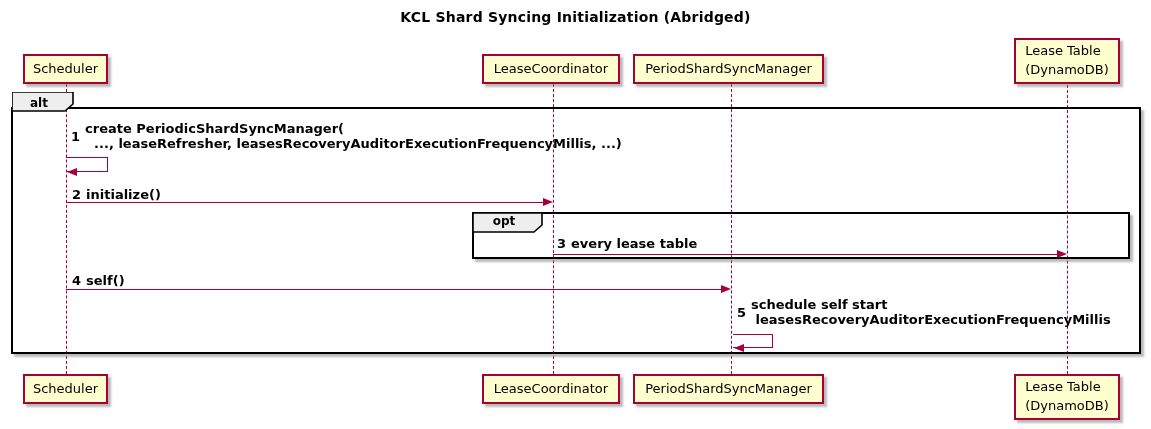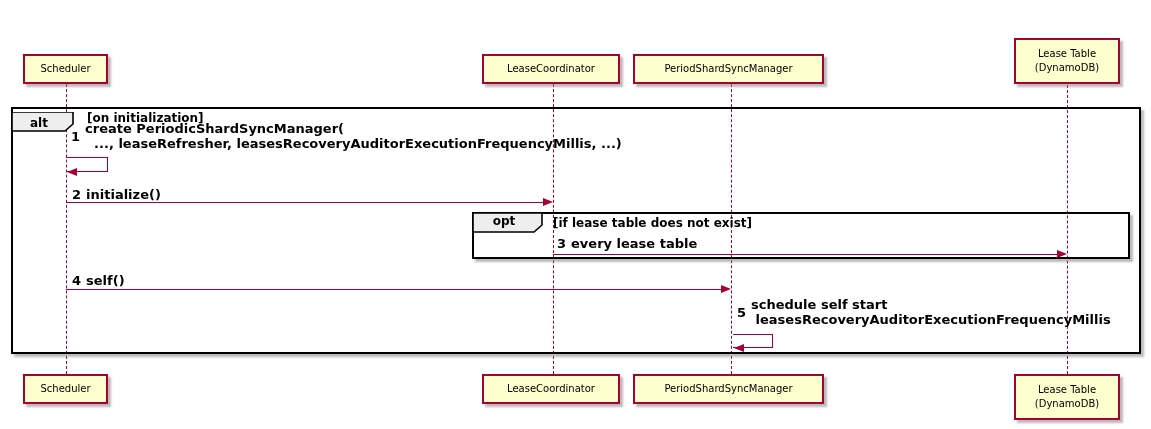--- a/index.html
+++ b/index.html
@@ -15,21 +15,21 @@
   *{margin:0;padding:0;box-sizing:border-box;}
   html,body{background:var(--bg);}
   body{font-family:"DejaVu Sans","Liberation Sans",sans-serif;color:var(--text);}
   .canvas{position:relative;width:1151px;height:429px;background:var(--bg);overflow:hidden;}
 
   .title{position:absolute;left:0;right:0;top:9px;text-align:center;
          font-size:14px;font-weight:bold;letter-spacing:.2px;}
 
   .participant{position:absolute;display:flex;align-items:center;justify-content:center;
                background:var(--participant-fill);border:2px solid var(--participant-border);
-               font-size:10px;line-height:1.45;text-align:center;white-space:pre-line;
+               font-size:13px;line-height:1.45;white-space:pre-line;
                box-shadow:3px 3px 2px rgba(130,130,130,.55);}
 
   .lifeline{position:absolute;width:0;border-left:1px dashed var(--lifeline);}
 
   .frame{position:absolute;border:2px solid var(--frame-border);
          box-shadow:3px 3px 2px rgba(130,130,130,.55);}
   .frame-label{position:absolute;}
   .frame-label svg{position:absolute;left:0;top:0;}
   .frame-keyword{position:absolute;left:0;top:0;bottom:0;display:flex;align-items:center;
                  justify-content:center;font-size:12px;font-weight:bold;}
@@ -46,46 +46,46 @@
   .arrow-head-left{position:absolute;width:0;height:0;
                    border-top:4px solid transparent;border-bottom:4px solid transparent;
                    border-right:10px solid var(--arrow);}
   .self-loop{position:absolute;border:1px solid var(--arrow);border-left:none;}
 </style>
 </head>
 <body>
 
 <div class="canvas">
 
+  <div class="title">KCL Shard Syncing Initialization (Abridged)</div>
 
   <div class="lifeline" style="left:66px;top:84px;height:290px;"></div>
   <div class="lifeline" style="left:553px;top:84px;height:290px;"></div>
   <div class="lifeline" style="left:731px;top:84px;height:290px;"></div>
   <div class="lifeline" style="left:1067px;top:85px;height:289px;"></div>
 
   <div class="participant" style="left:23px;top:54px;width:85px;height:30px;">Scheduler</div>
   <div class="participant" style="left:482px;top:54px;width:138px;height:30px;">LeaseCoordinator</div>
   <div class="participant" style="left:633px;top:54px;width:191px;height:30px;">PeriodShardSyncManager</div>
   <div class="participant" style="left:1014px;top:38px;width:106px;height:46px;">Lease Table
 (DynamoDB)</div>
 
   <div class="participant" style="left:23px;top:374px;width:85px;height:30px;">Scheduler</div>
   <div class="participant" style="left:482px;top:374px;width:138px;height:30px;">LeaseCoordinator</div>
   <div class="participant" style="left:633px;top:374px;width:191px;height:30px;">PeriodShardSyncManager</div>
   <div class="participant" style="left:1014px;top:374px;width:106px;height:46px;">Lease Table
 (DynamoDB)</div>
 
   <div class="frame" style="left:11px;top:107px;width:1130px;height:247px;"></div>
-  <div class="frame-label" style="left:12px;top:112px;width:62px;height:22px;">
+  <div class="frame-label" style="left:12px;top:92px;width:62px;height:22px;">
     <svg width="62" height="20" viewBox="0 0 62 20">
       <polygon points="0,0 61,0 61,12 53,19 0,19" style="fill:var(--frame-label-fill);stroke:var(--frame-border);stroke-width:1.6;"></polygon>
     </svg>
     <div class="frame-keyword" style="width:54px;">alt</div>
   </div>
-  <div class="frame-condition" style="left:87px;top:108px;">[on initialization]</div>
 
   <div class="message" style="left:71px;top:121px;">
     <span class="msg-num">1</span>
     <span class="msg-text">create PeriodicShardSyncManager(
   ..., leaseRefresher, leasesRecoveryAuditorExecutionFrequencyMillis, ...)</span>
   </div>
   <div class="self-loop" style="left:66px;top:157px;width:42px;height:15px;"></div>
   <div class="arrow-head-left" style="left:67px;top:168px;"></div>
 
   <div class="message" style="left:72px;top:187px;">
@@ -95,21 +95,20 @@
   <div class="arrow-line" style="left:66px;top:202px;width:478px;"></div>
   <div class="arrow-head-right" style="left:543px;top:198px;"></div>
 
   <div class="frame" style="left:472px;top:212px;width:658px;height:47px;"></div>
   <div class="frame-label" style="left:473px;top:213px;width:70px;height:16px;">
     <svg width="70" height="20" viewBox="0 0 70 20">
       <polygon points="0,0 69,0 69,12 61,19 0,19" style="fill:var(--frame-label-fill);stroke:var(--frame-border);stroke-width:1.6;"></polygon>
     </svg>
     <div class="frame-keyword" style="width:62px;">opt</div>
   </div>
-  <div class="frame-condition" style="left:553px;top:213px;">[if lease table does not exist]</div>
 
   <div class="message" style="left:557px;top:236px;">
     <span class="msg-num">3</span>
     <span class="msg-text">every lease table</span>
   </div>
   <div class="arrow-line" style="left:553px;top:254px;width:505px;"></div>
   <div class="arrow-head-right" style="left:1057px;top:250px;"></div>
 
   <div class="message" style="left:72px;top:273px;">
     <span class="msg-num">4</span>

